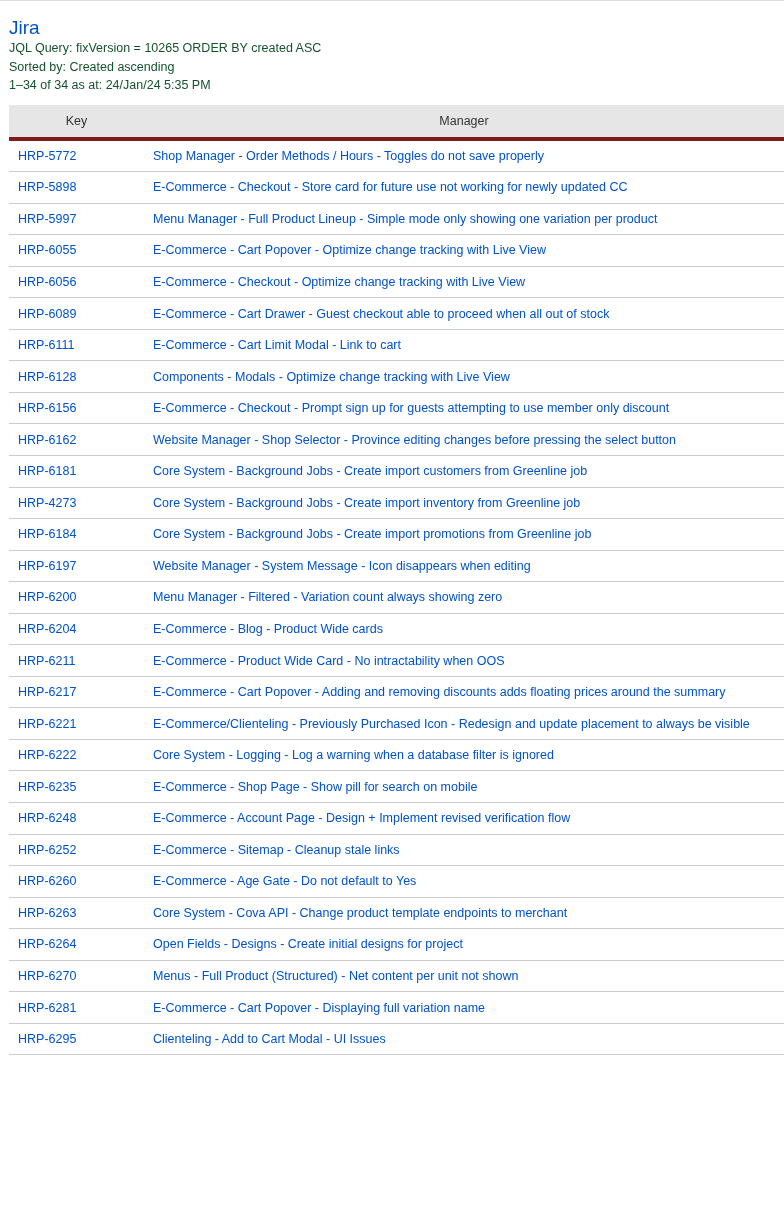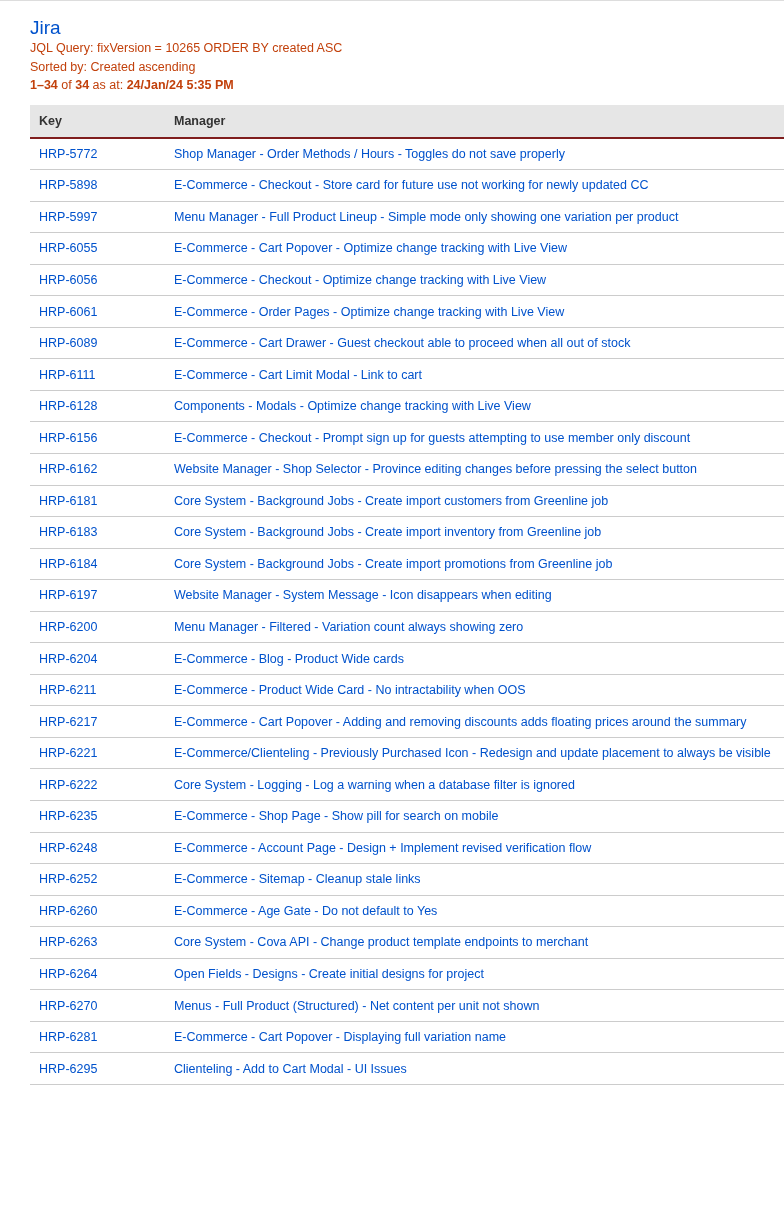--- a/index.html
+++ b/index.html
@@ -10,51 +10,50 @@
     body {
       width: 784px;
       height: 1211px;
       overflow: hidden;
       font-family: "Liberation Sans", sans-serif;
       color: #333333;
       border-top: 1px solid #dddddd;
       box-sizing: border-box;
     }
     .wrap {
-      padding: 0 0 0 18px;
-      margin-left: 12px;
+      padding: 0 0 0 9px;
     }
     .title {
       display: inline-block;
       font-size: 19px;
       color: #0052cc;
       text-decoration: none;
       margin-top: 16px;
       line-height: 22px;
     }
     .meta {
       font-size: 12.5px;
       line-height: 18.5px;
-      color: #c2410c;
-    }
-    .meta b { font-weight: bold; }
+      color: #14532d;
+    }
+    .meta b { font-weight: normal; }
     table {
       border-collapse: collapse;
       width: 775px;
       margin-top: 10px;
       font-size: 12.5px;
     }
     thead th {
       background: #e6e6e6;
-      text-align: left;
-      font-weight: bold;
+      text-align: center;
+      font-weight: normal;
       color: #333333;
       height: 32px;
       padding: 0 9px;
-      border-bottom: 2px solid #7f1d1d;
+      border-bottom: 4px solid #7f1d1d;
     }
     th.key-col, td.key-col { width: 117px; }
     tbody td {
       height: 30.56px;
       padding: 0 9px;
       border-bottom: 1px solid #cccccc;
       white-space: nowrap;
     }
     a.link {
       color: #0052cc;
@@ -105,24 +104,20 @@
         </tr>
         <tr>
           <td class="key-col"><a class="link">HRP-6055</a></td>
           <td><a class="link">E-Commerce - Cart Popover - Optimize change tracking with Live View</a></td>
         </tr>
         <tr>
           <td class="key-col"><a class="link">HRP-6056</a></td>
           <td><a class="link">E-Commerce - Checkout - Optimize change tracking with Live View</a></td>
         </tr>
         <tr>
-          <td class="key-col"><a class="link">HRP-6061</a></td>
-          <td><a class="link">E-Commerce - Order Pages - Optimize change tracking with Live View</a></td>
-        </tr>
-        <tr>
           <td class="key-col"><a class="link">HRP-6089</a></td>
           <td><a class="link">E-Commerce - Cart Drawer - Guest checkout able to proceed when all out of stock</a></td>
         </tr>
         <tr>
           <td class="key-col"><a class="link">HRP-6111</a></td>
           <td><a class="link">E-Commerce - Cart Limit Modal - Link to cart</a></td>
         </tr>
         <tr>
           <td class="key-col"><a class="link">HRP-6128</a></td>
           <td><a class="link">Components - Modals - Optimize change tracking with Live View</a></td>
@@ -133,21 +128,21 @@
         </tr>
         <tr>
           <td class="key-col"><a class="link">HRP-6162</a></td>
           <td><a class="link">Website Manager - Shop Selector - Province editing changes before pressing the select button</a></td>
         </tr>
         <tr>
           <td class="key-col"><a class="link">HRP-6181</a></td>
           <td><a class="link">Core System - Background Jobs - Create import customers from Greenline job</a></td>
         </tr>
         <tr>
-          <td class="key-col"><a class="link">HRP-6183</a></td>
+          <td class="key-col"><a class="link">HRP-4273</a></td>
           <td><a class="link">Core System - Background Jobs - Create import inventory from Greenline job</a></td>
         </tr>
         <tr>
           <td class="key-col"><a class="link">HRP-6184</a></td>
           <td><a class="link">Core System - Background Jobs - Create import promotions from Greenline job</a></td>
         </tr>
         <tr>
           <td class="key-col"><a class="link">HRP-6197</a></td>
           <td><a class="link">Website Manager - System Message - Icon disappears when editing</a></td>
         </tr>

